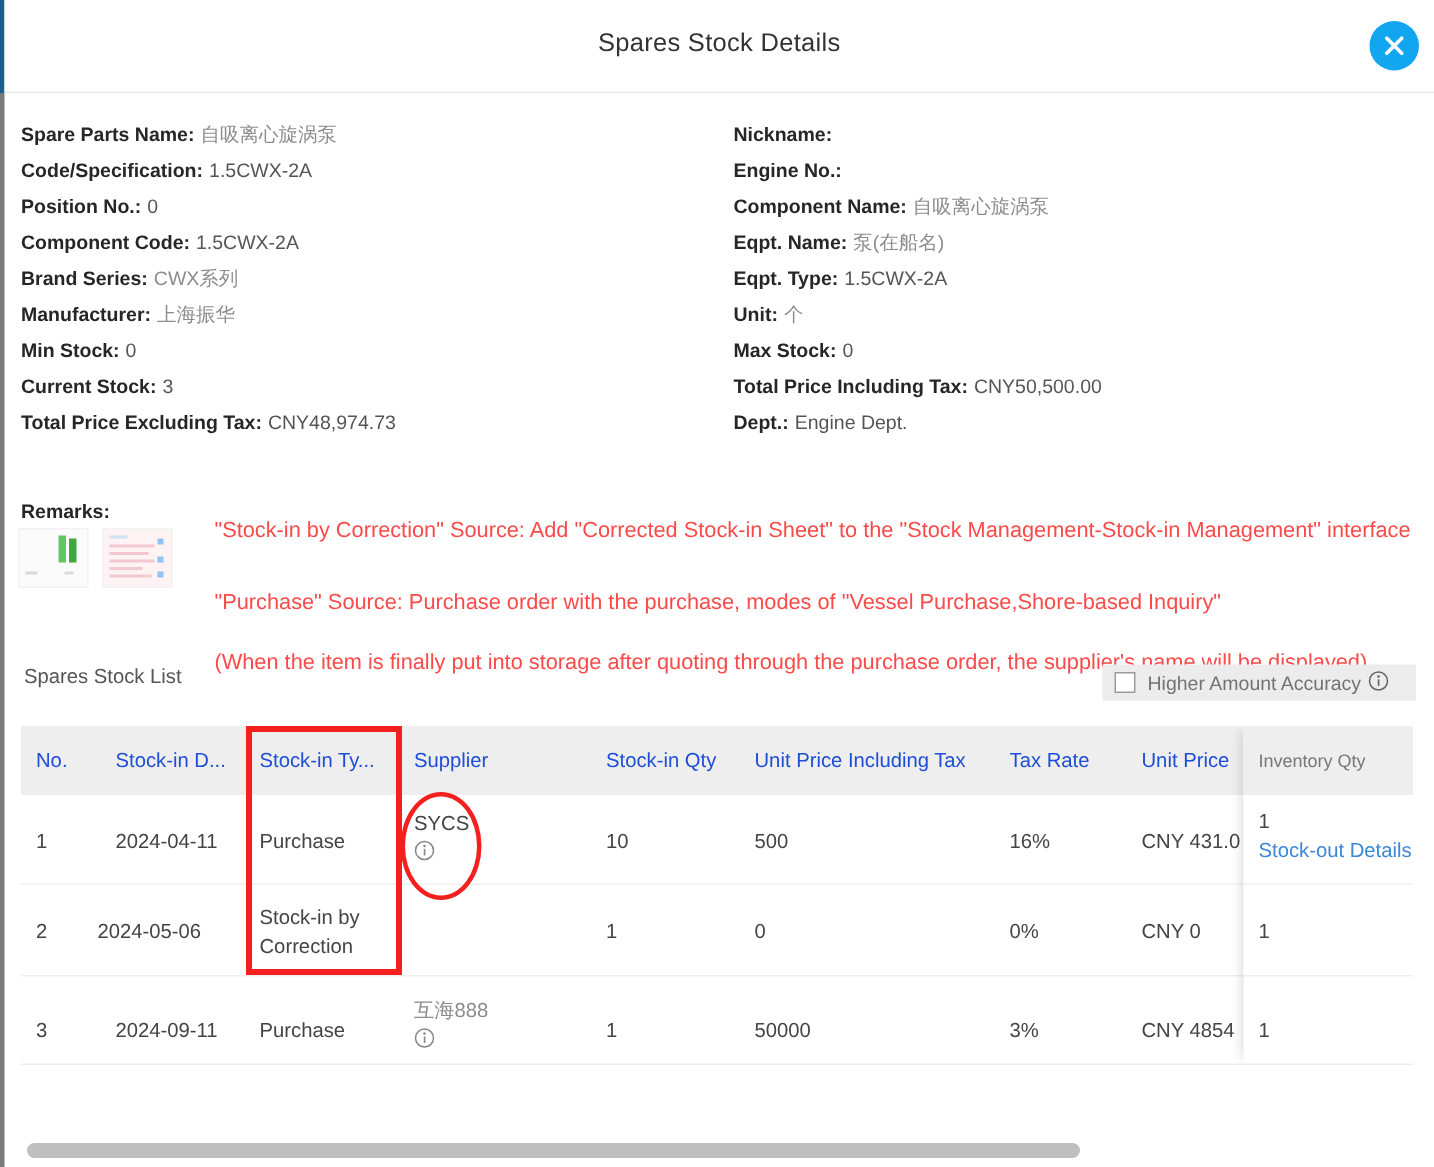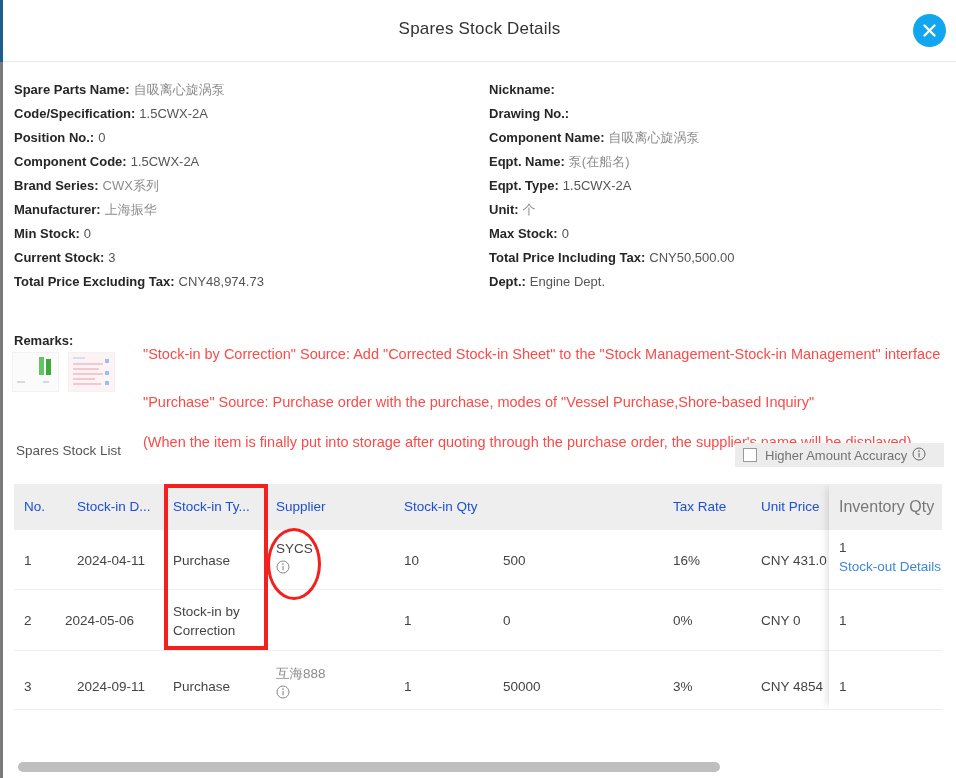--- a/index.html
+++ b/index.html
@@ -79,21 +79,21 @@
   .td{position:absolute;font-size:13.5px;color:#444;line-height:19px;overflow:hidden;}
   .td.cn{color:#8c8c8c;}
   .ico-i{display:block;margin-top:2px;}
   .link{color:#3c87d6;cursor:pointer;}
   
   .fixcol{
     position:absolute;left:815px;top:0;width:113px;height:225px;
     background:#fff;box-shadow:-6px 0 7px -4px rgba(0,0,0,.13);
   }
   .fixcol .fix-head{width:113px;height:46px;background:#eeeeee;}
-  .fixcol .fix-head span{display:block;padding:0 0 0 10px;line-height:46px;font-size:16px;color:#777;}
+  .fixcol .fix-head span{display:block;padding:0 0 0 10px;line-height:46px;font-size:12px;color:#777;}
   .fixrow{position:absolute;left:0;width:113px;border-bottom:1px solid #efefef;box-sizing:border-box;padding-left:10px;font-size:13.5px;color:#444;line-height:19px;}
 
   
   .red-rect{
     position:absolute;left:164px;top:484px;width:104px;height:166px;
     border:4px solid #f42020;box-sizing:border-box;pointer-events:none;
   }
   .red-ellipse{
     position:absolute;left:267px;top:528px;width:54px;height:72px;
     border:3px solid #f42020;border-radius:50%;box-sizing:border-box;pointer-events:none;
@@ -150,21 +150,21 @@
     <div class="det-row">
       <span class="det-label">Total Price Excluding Tax:</span><span class="det-value">CNY48,974.73</span>
     </div>
   </div>
 
   <div class="det-col col-right">
     <div class="det-row">
       <span class="det-label">Nickname:</span><span class="det-value"></span>
     </div>
     <div class="det-row">
-      <span class="det-label">Drawing No.:</span><span class="det-value"></span>
+      <span class="det-label">Engine No.:</span><span class="det-value"></span>
     </div>
     <div class="det-row">
       <span class="det-label">Component Name:</span><span class="det-value cn">自吸离心旋涡泵</span>
     </div>
     <div class="det-row">
       <span class="det-label">Eqpt. Name:</span><span class="det-value cn">泵(在船名)</span>
     </div>
     <div class="det-row">
       <span class="det-label">Eqpt. Type:</span><span class="det-value">1.5CWX-2A</span>
     </div>
@@ -224,20 +224,21 @@
 </div>
 
 <div class="tbl">
 
   <div class="thead">
     <div class="th" style="left:10px;width:40px;">No.</div>
     <div class="th" style="left:63px;width:90px;">Stock-in D...</div>
     <div class="th" style="left:159px;width:98px;">Stock-in Ty...</div>
     <div class="th" style="left:262px;width:120px;">Supplier</div>
     <div class="th" style="left:390px;width:120px;">Stock-in Qty</div>
+    <div class="th" style="left:489px;width:190px;">Unit Price Including Tax</div>
     <div class="th" style="left:659px;width:90px;">Tax Rate</div>
     <div class="th" style="left:747px;width:68px;">Unit Price</div>
   </div>
 
   <div class="tbody">
 
     <div class="trow" style="top:0;height:60px;">
       <div class="td" style="left:10px;top:21px;width:40px;">1</div>
       <div class="td" style="left:63px;top:21px;width:95px;">2024-04-11</div>
       <div class="td" style="left:159px;top:21px;width:98px;">Purchase</div>

